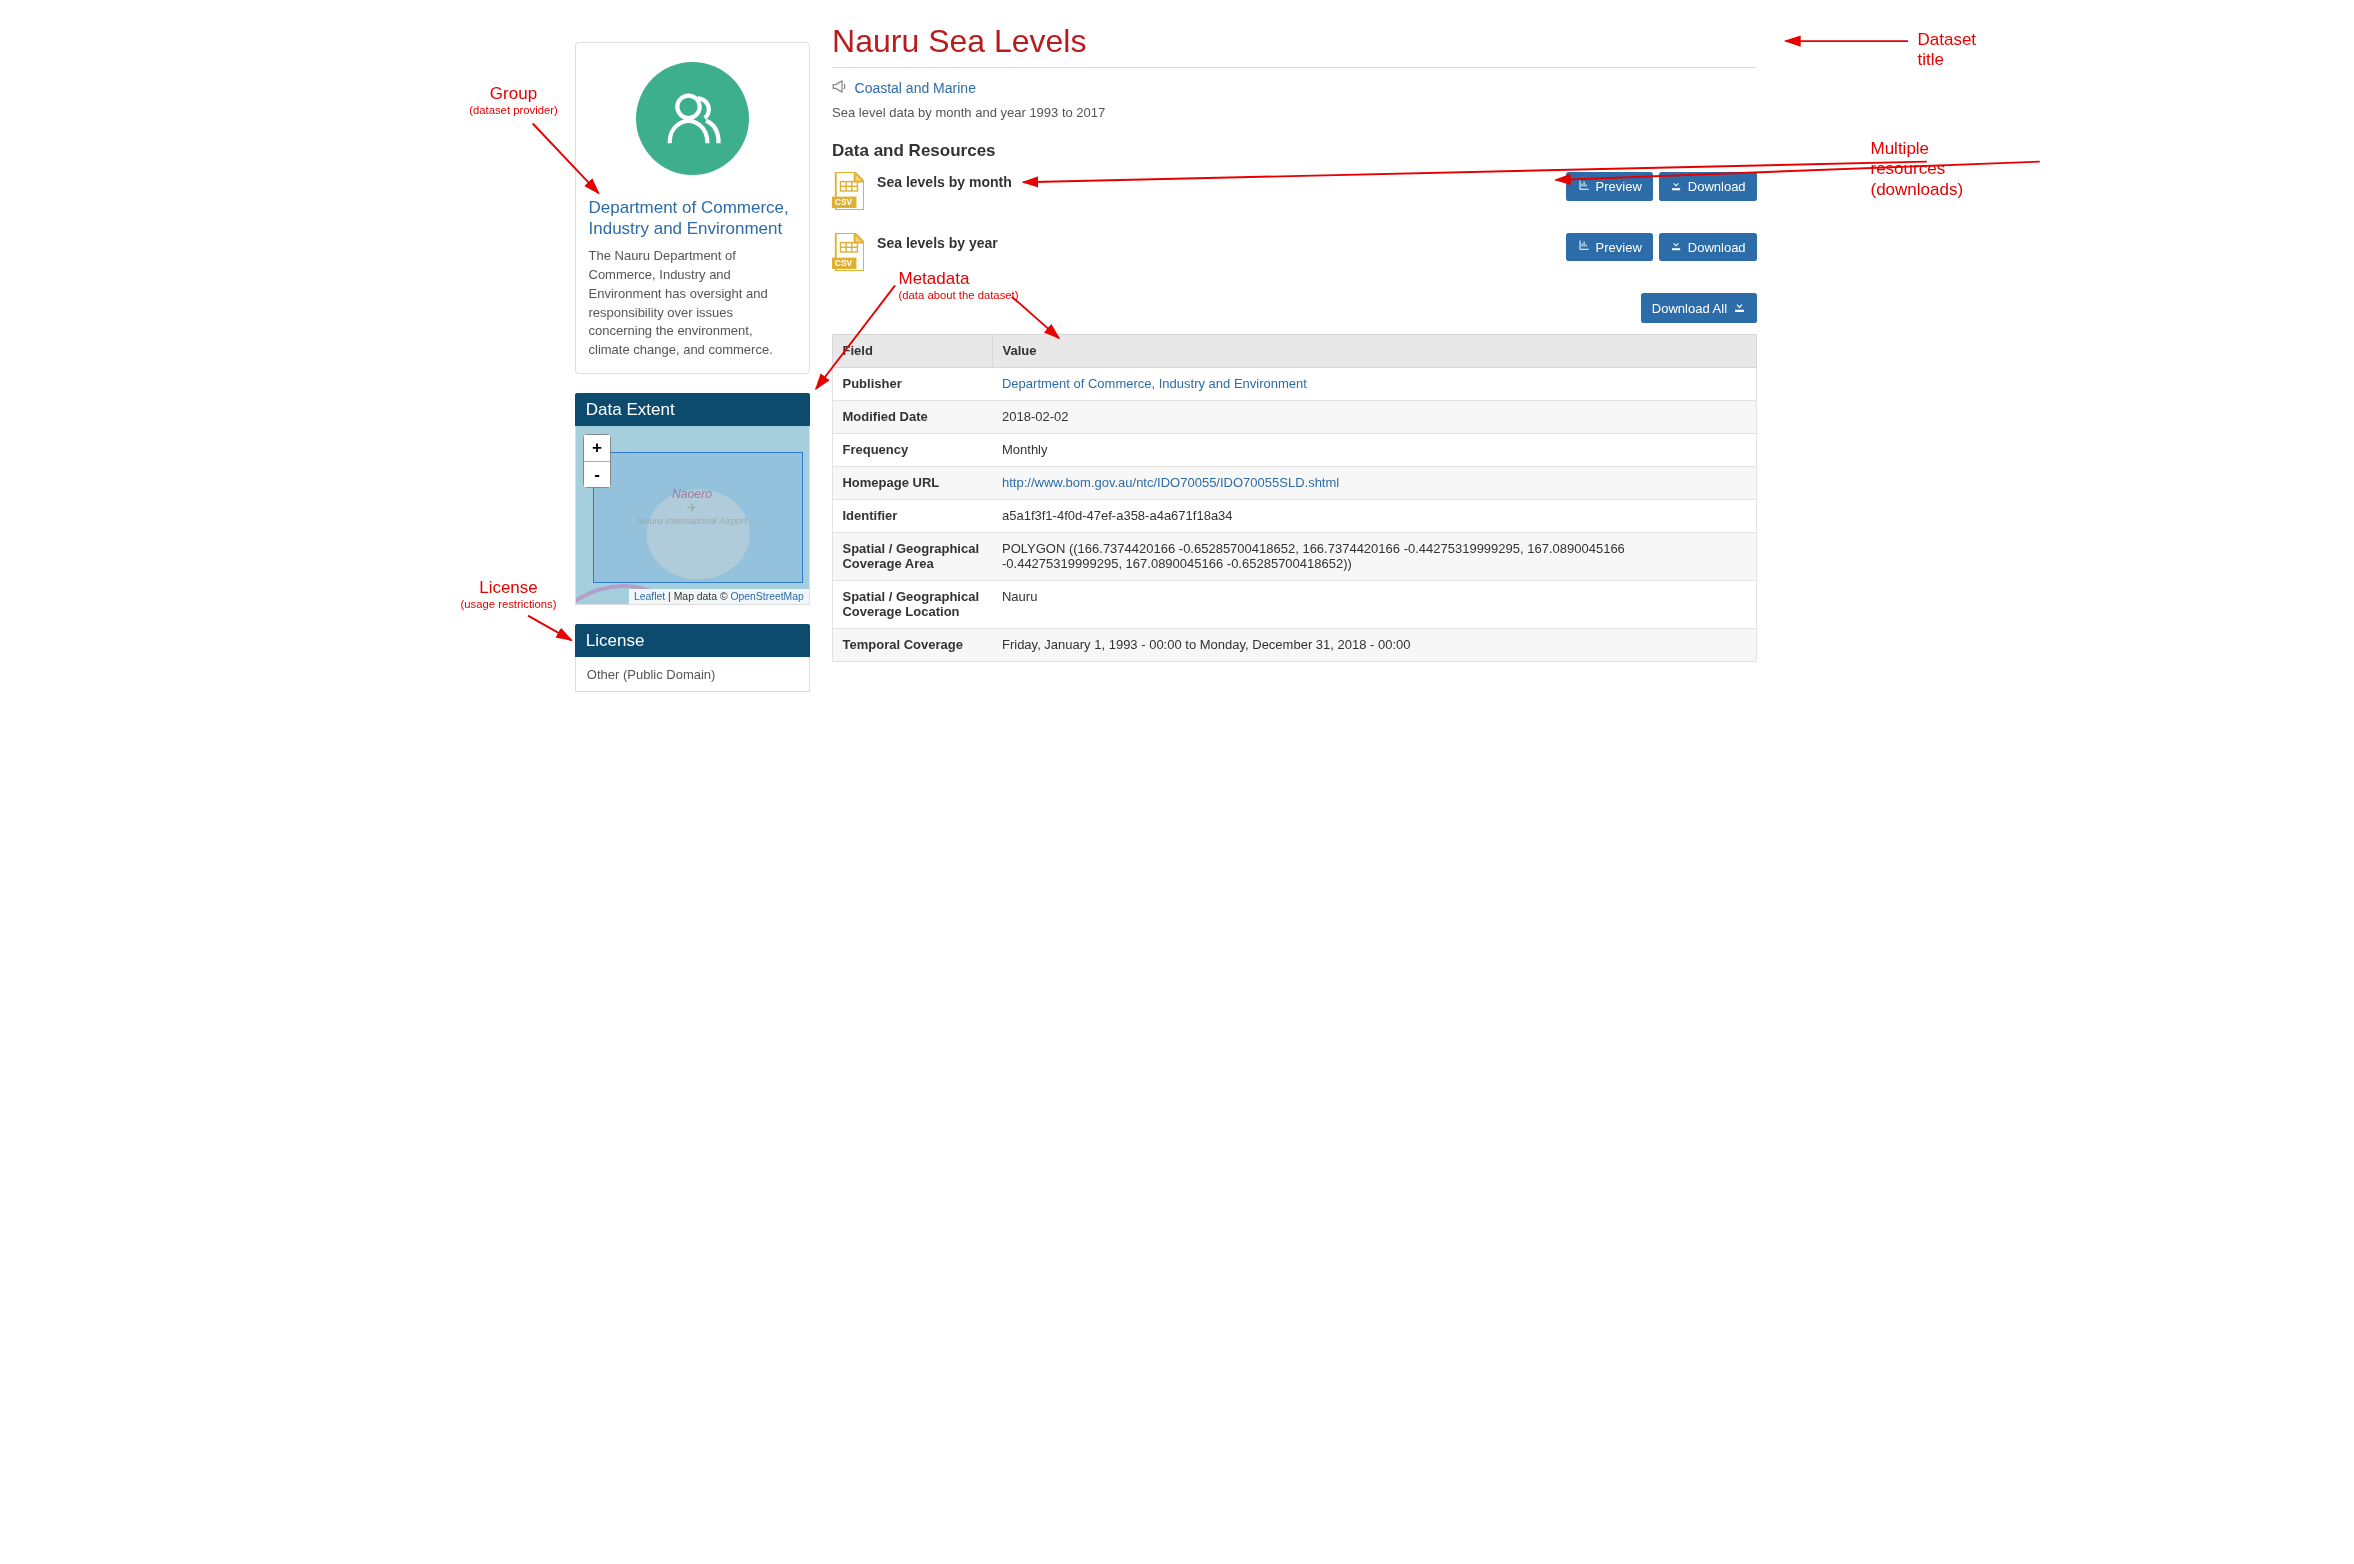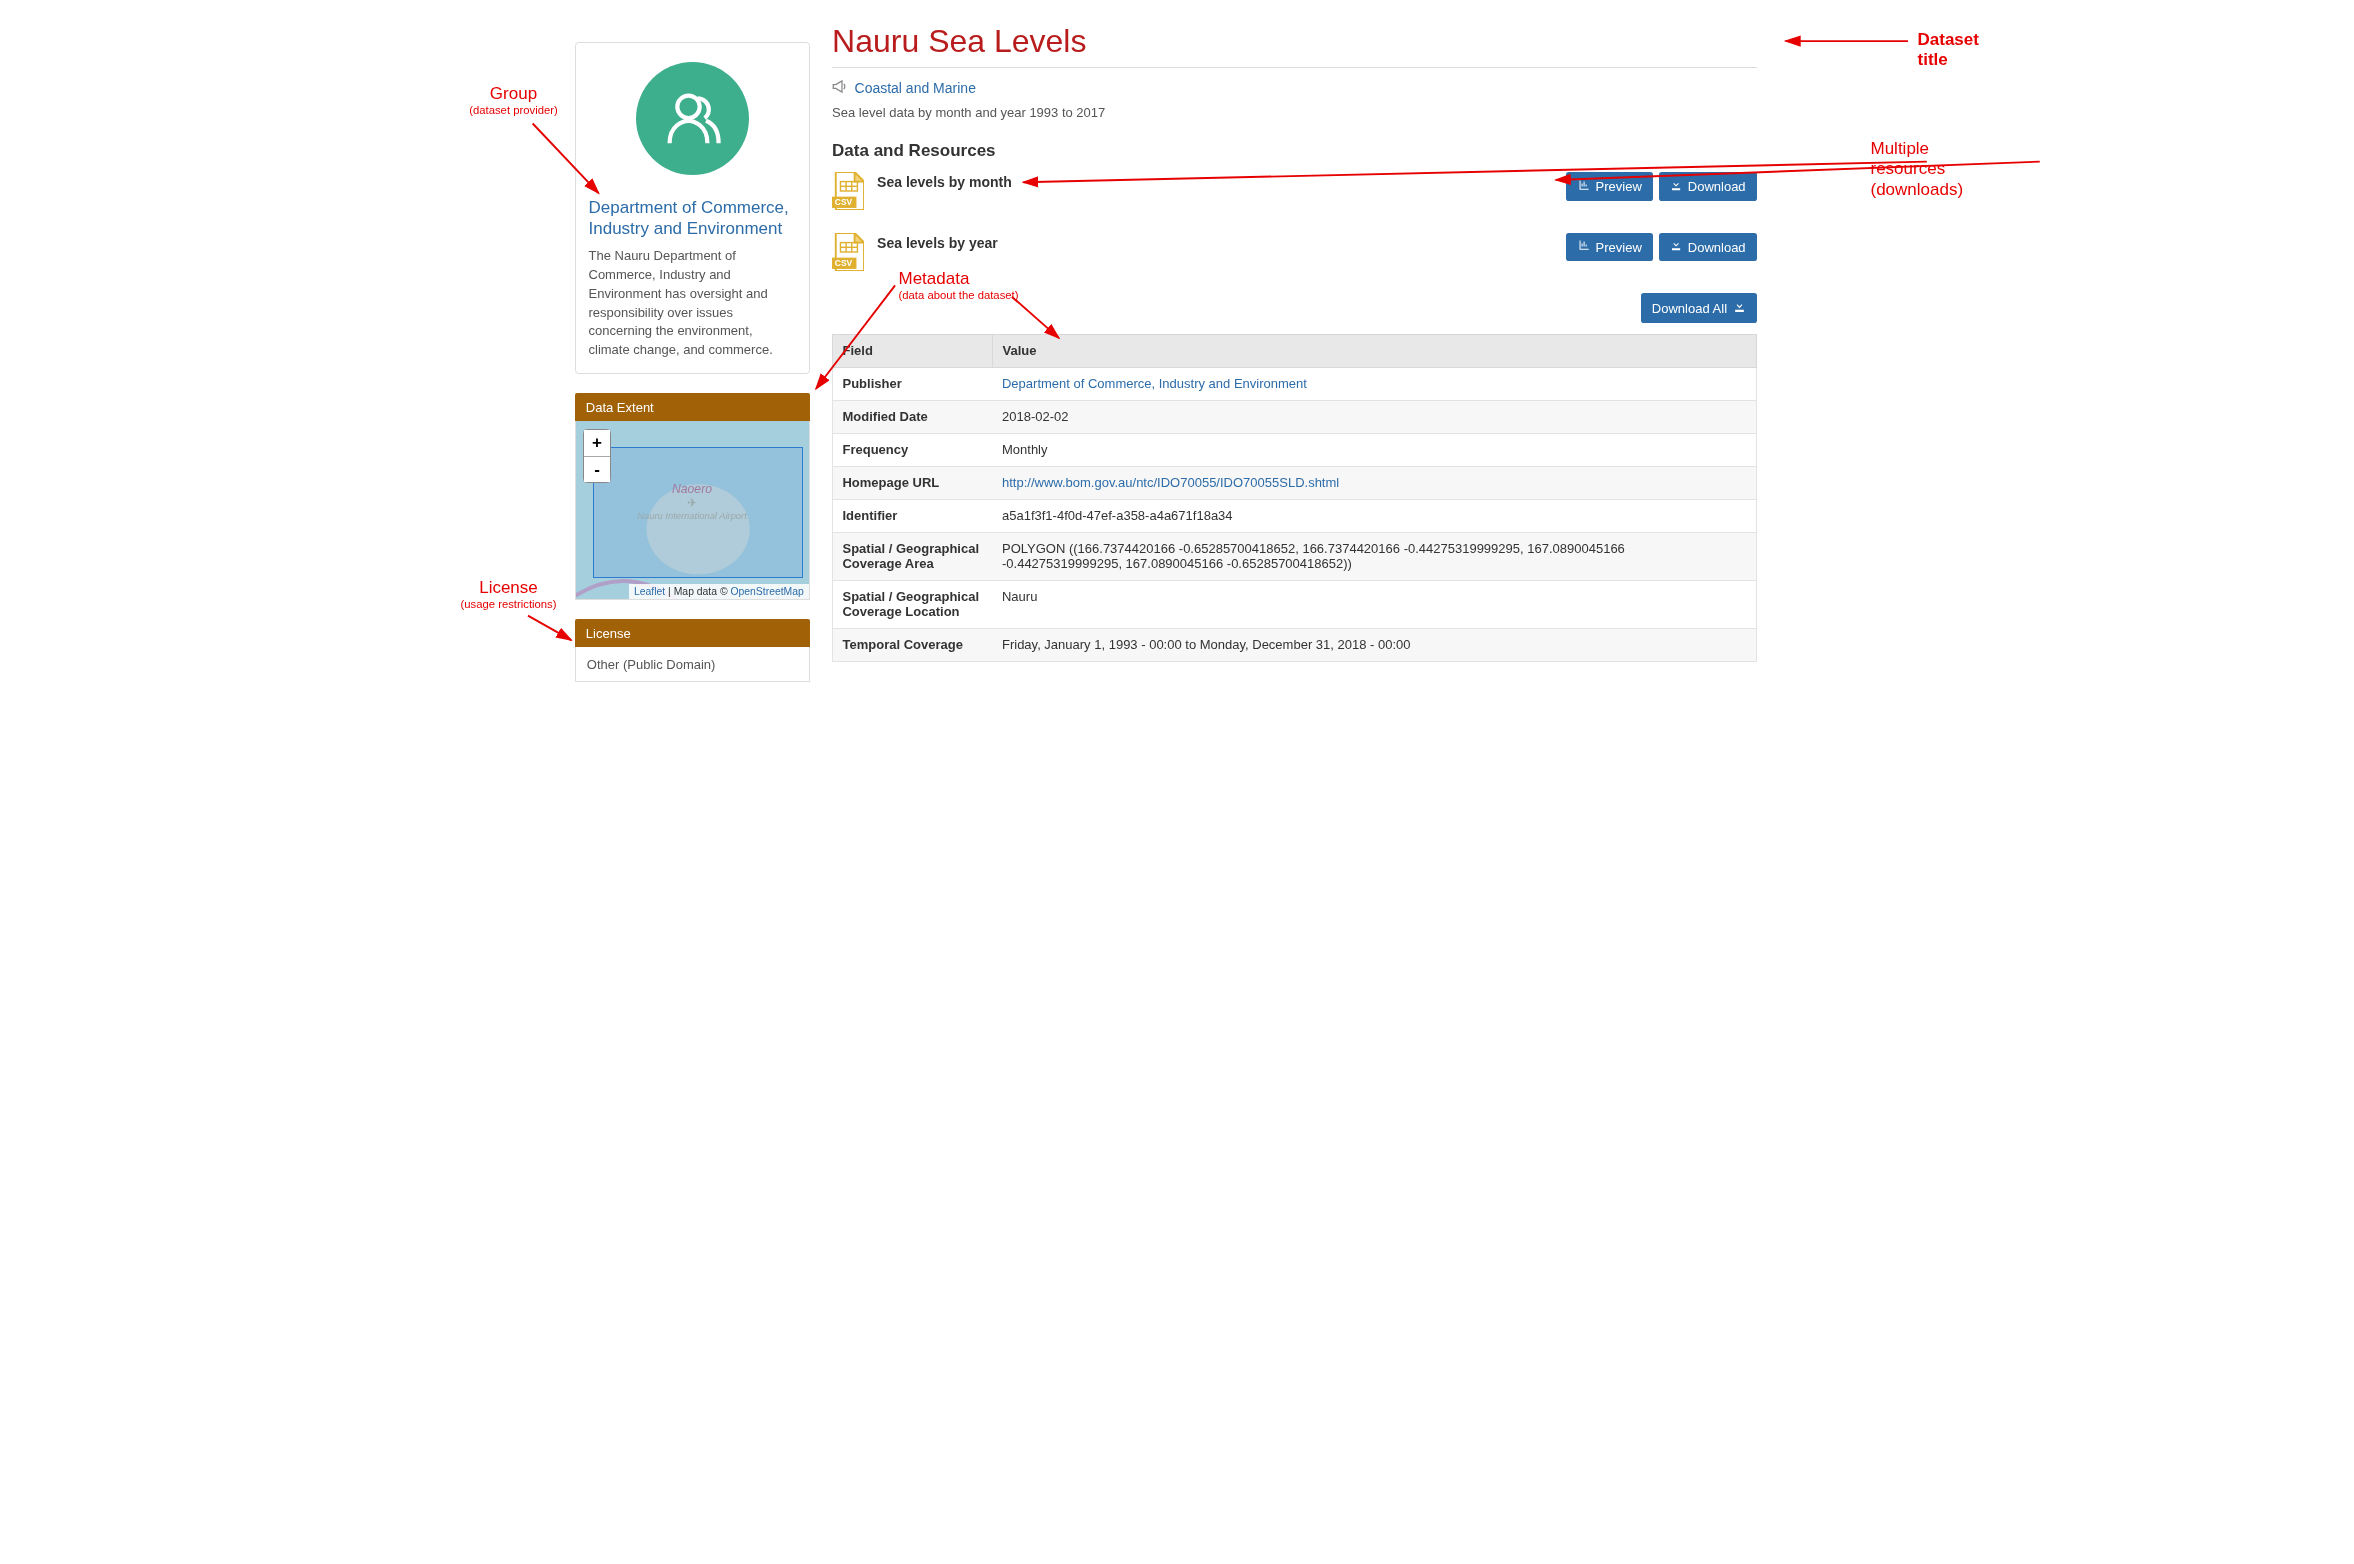--- a/index.html
+++ b/index.html
@@ -44,24 +44,24 @@
   .group-avatar svg { width: 70px; height: 70px; }
   .group-title {
     color: #2c6ca9;
     font-size: 17px;
     line-height: 1.25;
     margin: 0 0 7.5px 0;
     font-weight: 400;
   }
   .group-desc { color:#555; font-size: 13px; line-height: 1.45; margin:0; }
   .panel-head {
-    background: #a16207;
+    background: #0c4a6e;
     color: #fff;
     padding: 6.6px 11.3px;
-    font-size: 13px;
+    font-size: 17px;
     border-radius: 1.9px 1.9px 0 0;
   }
   .map-wrap { position:relative; background:#a6cfde; height:179px; overflow:hidden; border:0.9px solid #ddd; border-top:none;}
   .map-ctrl { position:absolute; top:7.5px; left:7.5px; width:28px; background:#fff; border:1.9px solid #888; border-radius:3.8px; z-index:3;}
   .map-ctrl button { display:block; width:100%; height:26px; border:none; background:#fff; font-size:17px; font-weight:bold; cursor:pointer; line-height:1;}
   .map-ctrl button + button { border-top:0.9px solid #aaa; }
   .map-extent { position:absolute; top:26px; left:17px; right:5.6px; bottom:21px; border:1.9px solid #2d7cd1; background:rgba(45,124,209,0.15); z-index:1;}
   .map-center { position:absolute; top:45%; left:50%; transform:translate(-50%,-50%); text-align:center; font-size:10.4px; color:#8c7fb0; z-index:2;}
   .map-center .loc { color:#a07aa0; font-style:italic; font-size:12.2px;}
   .map-center .sub { color:#9aa; font-style:italic; font-size:9.4px;}
@@ -295,20 +295,20 @@
       </defs>
       <line x1="1416" y1="23.5" x2="1286" y2="23.5" stroke="#e60000" stroke-width="2" marker-end="url(#ah)"></line>
       <line x1="-45" y1="111" x2="25" y2="185" stroke="#e60000" stroke-width="2" marker-end="url(#ah)"></line>
       <line x1="1436" y1="151.5" x2="476.234375" y2="173.4" stroke="#e60000" stroke-width="2" marker-end="url(#ah)"></line>
       <line x1="1556" y1="151.5" x2="1041.9375" y2="171" stroke="#e60000" stroke-width="2" marker-end="url(#ah)"></line>
       <line x1="464" y1="295" x2="514" y2="339" stroke="#e60000" stroke-width="2" marker-end="url(#ah)"></line>
       <line x1="340" y1="283" x2="256" y2="392.78125" stroke="#e60000" stroke-width="2" marker-end="url(#ah)"></line>
       <line x1="-50" y1="633.78125" x2="-4" y2="659.78125" stroke="#e60000" stroke-width="2" marker-end="url(#ah)"></line>
     </svg>
   <div id="ann-labels">
-      <div class="ann-label" style="left: 1343px; top: 10.8px; font-weight: bold;">Dataset title</div>
+      <div class="ann-label" style="left: 1343px; top: 10.8px;">Dataset title</div>
       <div class="ann-label" style="left: -61px; top: 65px; transform: translate(-50%, 0px); text-align: center;">Group<span class="ann-sub">(dataset provider)</span></div>
       <div class="ann-label" style="left: 1296px; top: 120px;">Multiple resources (downloads)</div>
       <div class="ann-label" style="left: 324px; top: 250px;">Metadata<span class="ann-sub">(data about the dataset)</span></div>
       <div class="ann-label" style="left: -66px; top: 559px; transform: translate(-50%, 0px); text-align: center;">License<span class="ann-sub">(usage restrictions)</span></div>
     </div>
 </div>
 
 
 </body></html>

